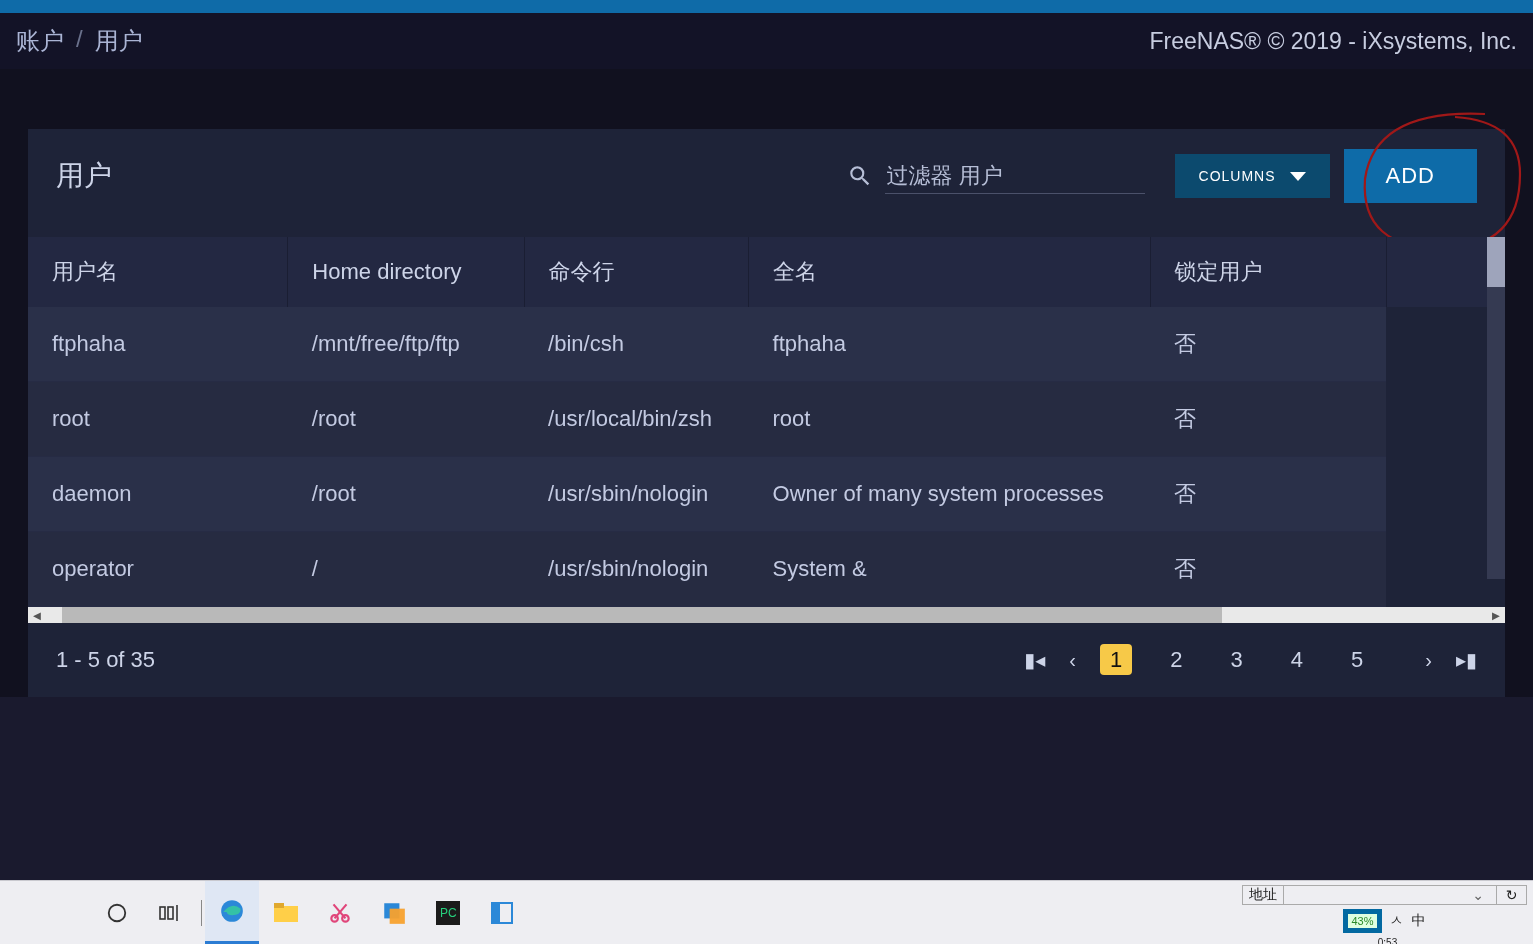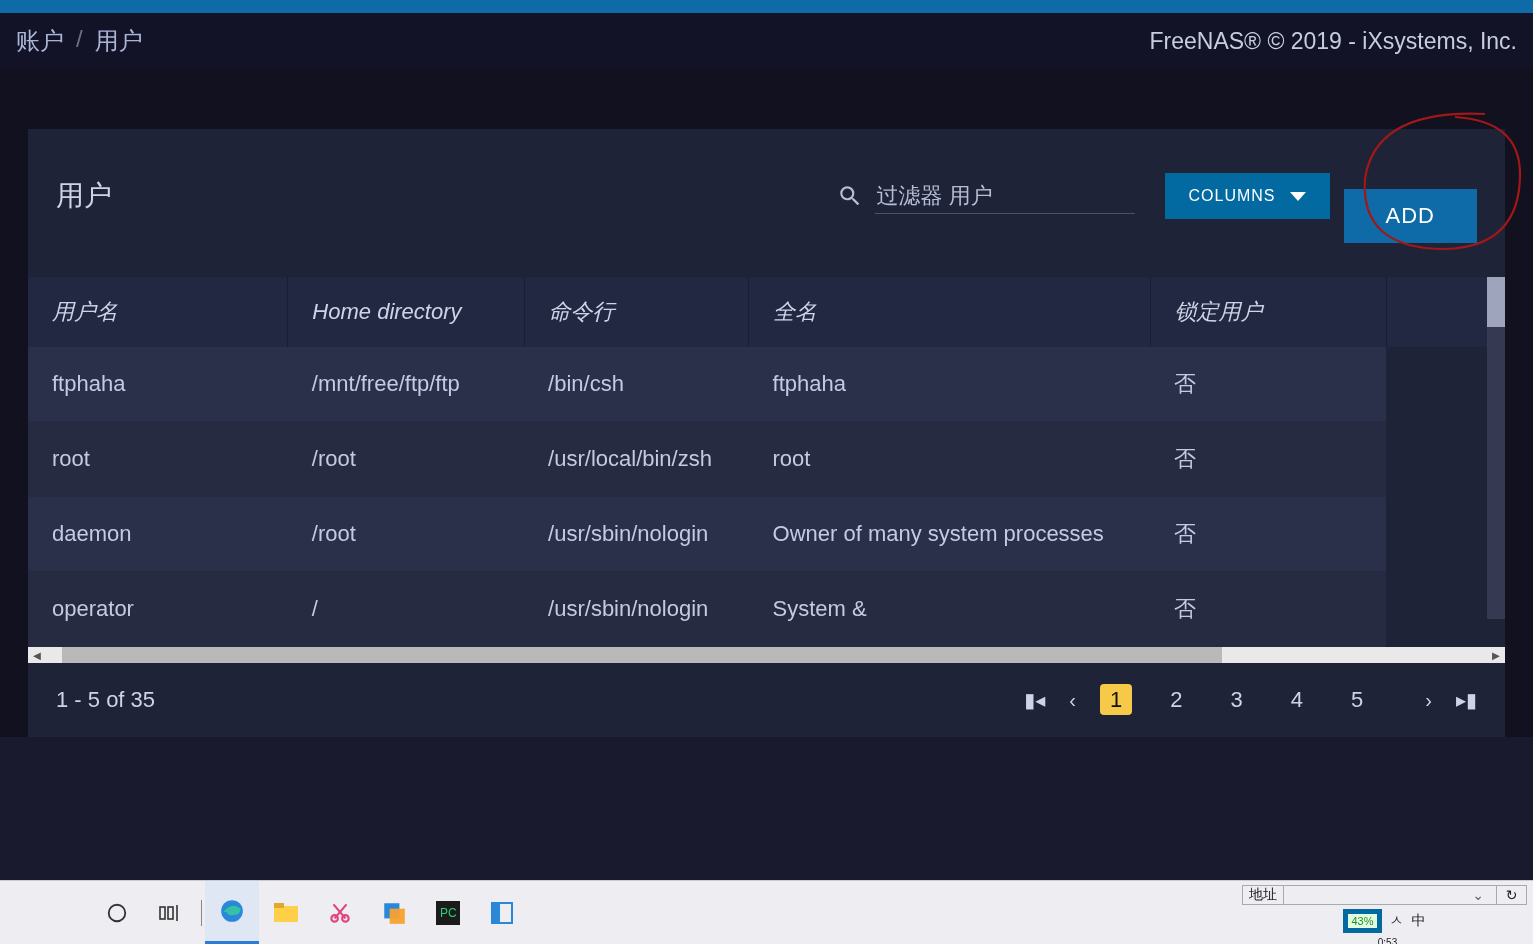--- a/index.html
+++ b/index.html
@@ -45,59 +45,57 @@
   background: transparent;
   border: none;
   border-bottom: 1px solid #4b516a;
   color: #cdd4e8;
   font-size: 22px;
   width: 260px;
   padding: 4px 2px;
 }
 .filter-input::placeholder { color: #b6bed6; }
 .columns-btn {
-  background: #0369a1;
+  background: #0c4a6e;
   color: #fff;
-  font-size: 16px;
+  font-size: 14px;
   letter-spacing: 1px;
   padding: 14px 24px;
   border: none;
   display: inline-flex;
   align-items: center;
   gap: 14px;
   cursor: pointer;
 }
 .caret-down { width: 0; height: 0; border-left: 8px solid transparent; border-right: 8px solid transparent; border-top: 9px solid #fff; }
 .add-btn {
   background: #0e6ba8;
   color: #fff;
   font-size: 22px;
   letter-spacing: 1px;
   padding: 14px 42px;
   border: none;
   margin-left: 14px;
   cursor: pointer;
-  margin-top: 40px;
 }
 
 
 .red-circle-svg { position: absolute; right: -30px; top: -30px; pointer-events: none; }
 
 
 .tbl-wrap { position: relative; }
 .tbl { border-collapse: collapse; width: 100%; }
 .tbl th {
   background: #232842;
   color: #cdd4e8;
   text-align: left;
   font-weight: 400;
   font-size: 22px;
   padding: 20px 24px;
   border-right: 1px solid #1a1e33;
-  font-style: italic;
 }
 .tbl td {
   color: #c3cae2;
   font-size: 22px;
   padding: 22px 24px;
   border-bottom: 1px solid #262b44;
   white-space: nowrap;
   overflow: hidden;
   text-overflow: clip;
 }

